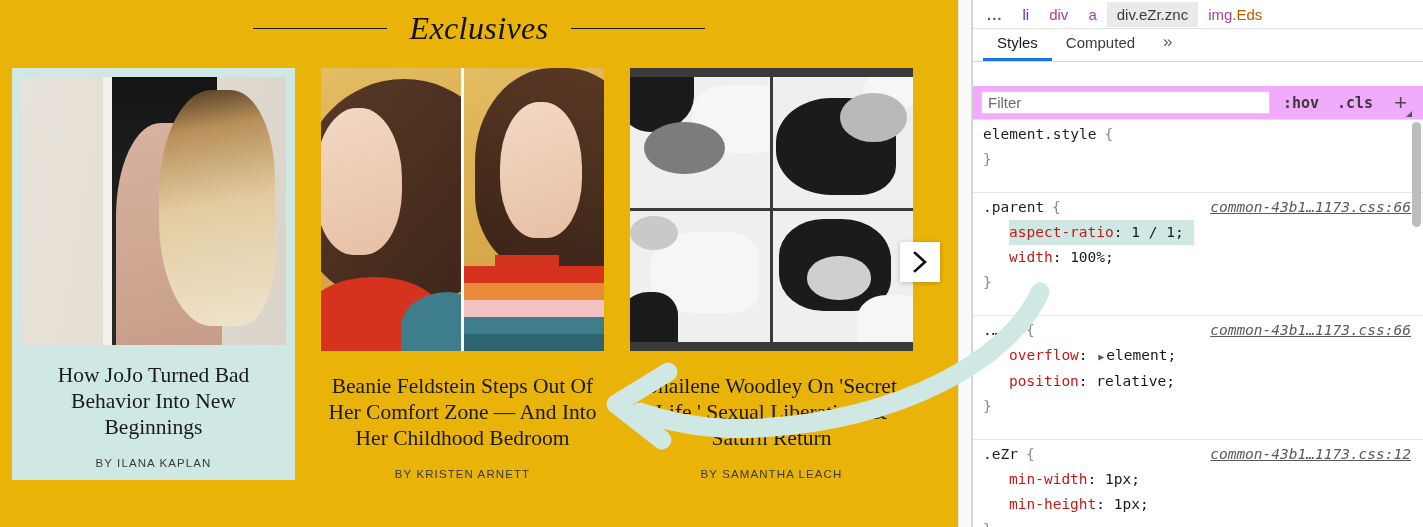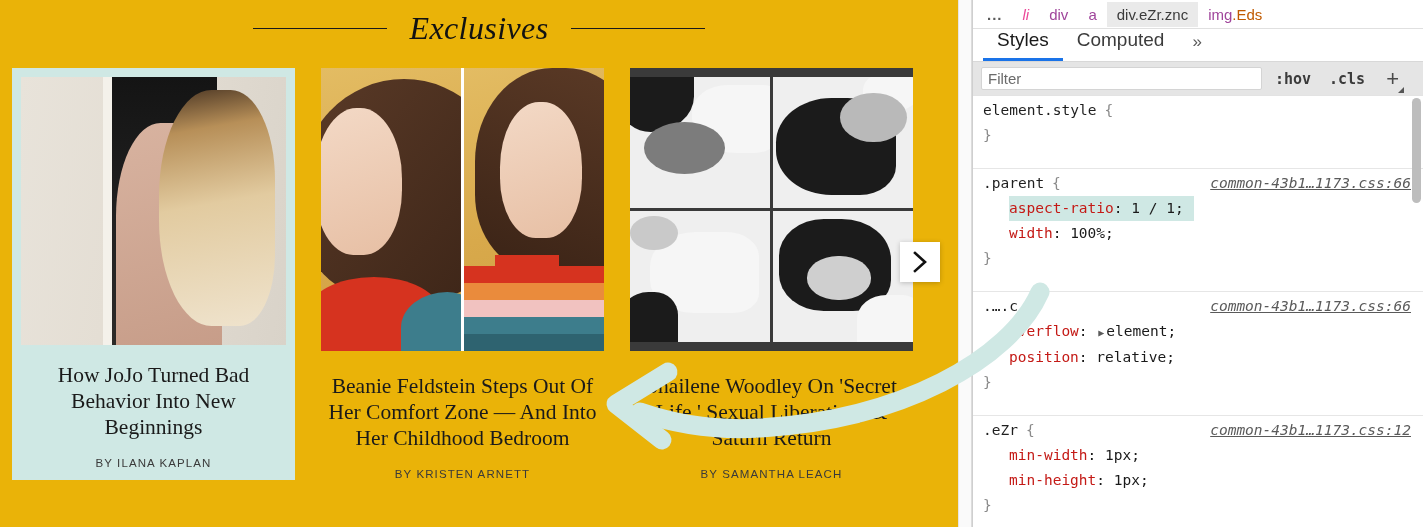--- a/index.html
+++ b/index.html
@@ -175,48 +175,49 @@
     font-size: 15px;
     overflow: hidden;
   }
   .crumb {
     padding: 4px 10px;
     white-space: nowrap;
     cursor: default;
     color: #a0459b;
   }
   .crumb.dim   { color: #5b5b5b; font-weight: bold; letter-spacing: 1px; }
-  .crumb.tag-li{ color: #ec4899; font-style: italic; }
+  .crumb.tag-li{ color: #6d28d9; }
   .crumb.sel   { background: #eaeaea; color: #3b3b3b; }
   .crumb .cls-orange { color: #c05a00; }
   .crumb .tag-mag { color: #a0459b; }
 
   .tabs {
     display: flex; align-items: flex-end;
     height: 33px;
     border-bottom: 1px solid #d8d8d8;
     padding-left: 10px;
     background: #fff;
   }
   .tab {
-    font-size: 19px; color: #3c3c3c;
+    font-size: 15px; color: #3c3c3c;
     padding: 4px 14px 7px 14px;
     cursor: pointer;
     border-bottom: 3px solid transparent;
   }
   .tab.active { color: #1a1a1a; border-bottom-color: #1a73e8; }
   .tab.more { color: #5a5a5a; font-size: 17px; padding-bottom: 6px; }
 
   .filterbar {
     display: flex; align-items: center;
     height: 34px;
     border-bottom: 1px solid #e3e3e3;
-    background: #e5e5e5;
-    padding: 0 20px 0 8px;
+    background: #f0abfc;
+    padding: 0 12px 0 8px;
     gap: 8px;
+    margin-top: 24px;
   }
   .filter-input {
     flex: 1;
     height: 23px;
     background: #ffffff;
     border: 1px solid #d4d4d4;
     border-radius: 2px;
     font-size: 15px;
     color: #6b6b6b;
     padding: 0 6px;

